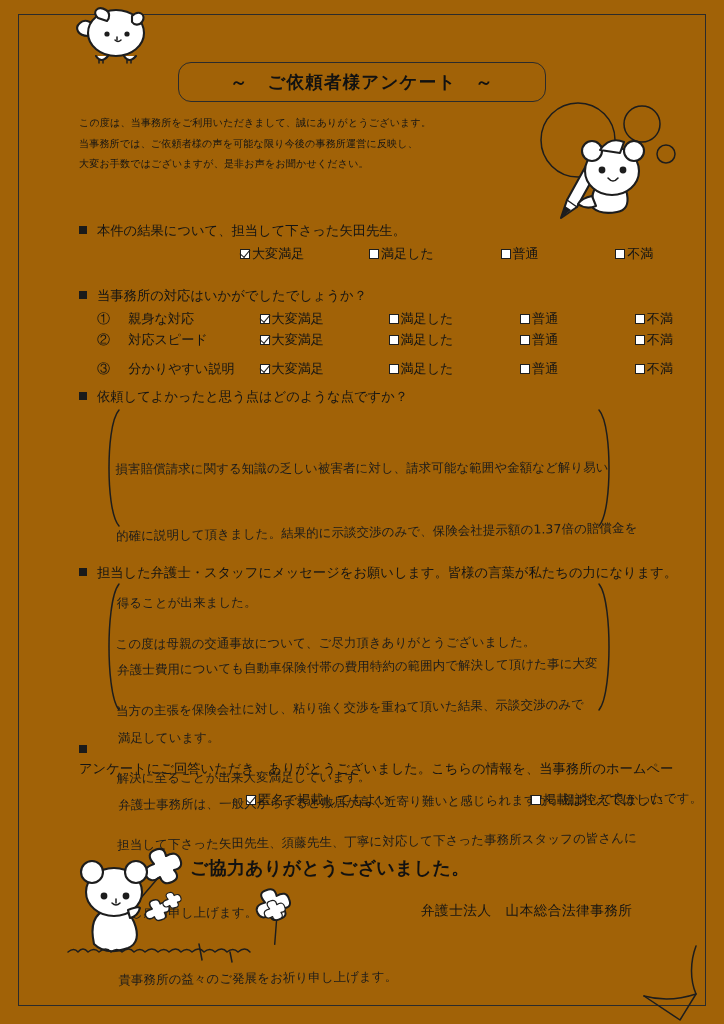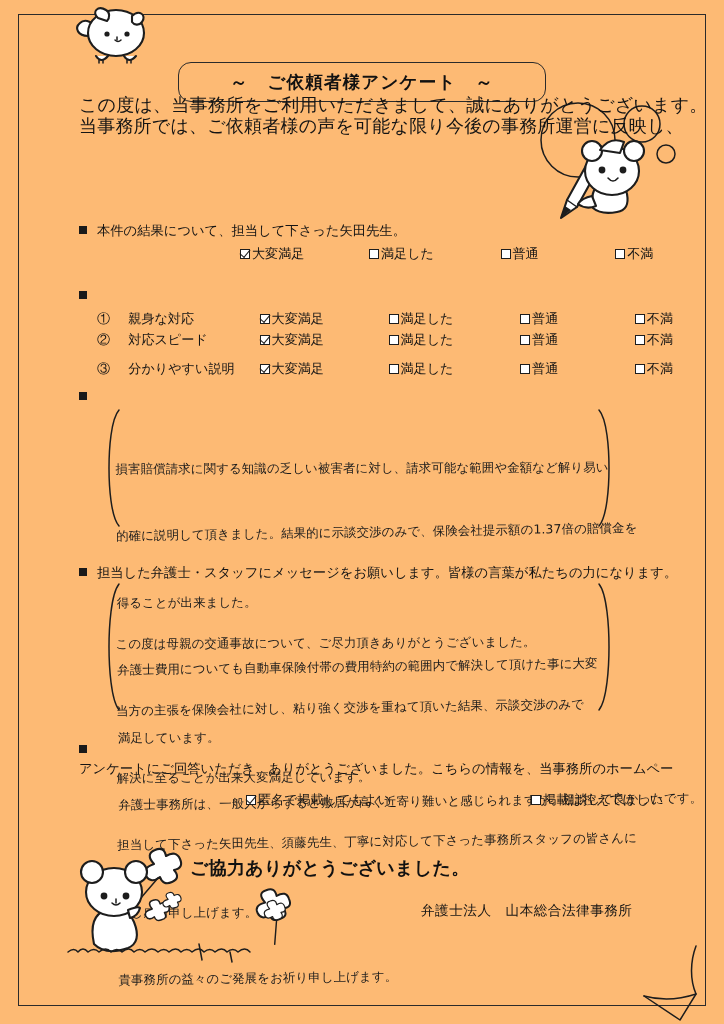--- a/index.html
+++ b/index.html
@@ -4,21 +4,21 @@
 <style>
   html,body{margin:0;padding:0;background:#fff;}
   body{
     width:724px;height:1024px;position:relative;overflow:hidden;
     font-family:"Liberation Serif","DejaVu Serif",serif;
     color:#1a1a1a;
     -webkit-font-smoothing:antialiased;
   }
   .page{
     position:absolute;inset:0;
-    background:#fdba74;
+    background:#a16207;
   }
   
   .sheet-border{
     position:absolute;
     left:18px;top:14px;right:18px;bottom:18px;
     border:1.1px solid #2b2b2b;
     box-sizing:border-box;
   }
   .title-box{
     position:absolute;
@@ -32,23 +32,23 @@
   .title-text{
     font-size:17.5px;
     letter-spacing:1.2px;
     font-family:"DejaVu Serif","Liberation Serif",serif;
     font-weight:700;
     white-space:pre;
     color:#111;
   }
   .intro{
     position:absolute;
-    left:79px;top:95px;
+    left:79px;top:113px;
     width:470px;
-    font-size:18px;
+    font-size:10px;
     line-height:20.6px;
     letter-spacing:.2px;
     color:#141414;
   }
   .intro div{white-space:pre;}
 
   .q{
     position:absolute;
     left:79px;
     font-size:13.3px;
@@ -197,37 +197,38 @@
     <circle class="ink-fill" cx="72" cy="74" r="3.4"></circle>
     <circle class="ink-fill" cx="93" cy="74" r="3.4"></circle>
     <path class="ink-thin" d="M78 82 q5 6 10 0"></path>
 
     <path class="white-fill" d="M62 100 q-10 2 -14 8 q8 6 18 2 Z"></path>
   </svg>
 
   <div class="intro">
     <div>この度は、当事務所をご利用いただきまして、誠にありがとうございます。</div>
     <div>当事務所では、ご依頼者様の声を可能な限り今後の事務所運営に反映し、</div>
+    <div>大変お手数ではございますが、是非お声をお聞かせください。</div>
   </div>
 
   <div class="q" style="top:221px;">
     <span class="marker"></span><span class="qtext">本件の結果について、担当して下さった矢田先生。</span>
   </div>
   <div class="optrow" style="left:216px;top:245px;">
     <span class="opt"><span class="cb checked"></span><span>大変満足</span></span>
     <span style="display:inline-block;width:34px;"></span>
     <span class="opt"><span class="cb"></span><span>満足した</span></span>
     <span style="display:inline-block;width:36px;"></span>
     <span class="opt"><span class="cb"></span><span>普通</span></span>
     <span style="display:inline-block;width:46px;"></span>
     <span class="opt"><span class="cb"></span><span>不満</span></span>
   </div>
 
   <div class="q" style="top:286px;">
-    <span class="marker"></span>
+    <span class="marker"></span><span class="qtext">当事務所の対応はいかがでしたでしょうか？</span>
   </div>
 
   <div class="optrow" style="left:97px;top:331px;">
     <span class="subnum">②</span>
     <span class="sublabel">対応スピード</span>
     <span class="opt"><span class="cb checked"></span><span>大変満足</span></span>
     <span style="display:inline-block;width:34px;"></span>
     <span class="opt"><span class="cb"></span><span>満足した</span></span>
     <span style="display:inline-block;width:36px;"></span>
     <span class="opt"><span class="cb"></span><span>普通</span></span>
@@ -253,21 +254,21 @@
     <span class="opt"><span class="cb checked"></span><span>大変満足</span></span>
     <span style="display:inline-block;width:34px;"></span>
     <span class="opt"><span class="cb"></span><span>満足した</span></span>
     <span style="display:inline-block;width:36px;"></span>
     <span class="opt"><span class="cb"></span><span>普通</span></span>
     <span style="display:inline-block;width:46px;"></span>
     <span class="opt"><span class="cb"></span><span>不満</span></span>
   </div>
 
   <div class="q" style="top:387px;">
-    <span class="marker"></span>
+    <span class="marker"></span><span class="qtext">依頼してよかったと思う点はどのような点ですか？</span>
   </div>
 
   <svg class="brace art" style="left:106px;top:409px;" width="14" height="118" viewBox="0 0 14 118">
     <path class="ink-thin" d="M13 1 C5 10 3 40 3 59 C3 78 5 108 13 117" stroke-width="1.2"></path>
   </svg>
   <svg class="brace art" style="left:598px;top:409px;" width="14" height="118" viewBox="0 0 14 118">
     <path class="ink-thin" d="M1 1 C9 10 11 40 11 59 C11 78 9 108 1 117" stroke-width="1.2"></path>
   </svg>
 
   <div class="hw" style="left:117px;top:411px;width:490px;">

